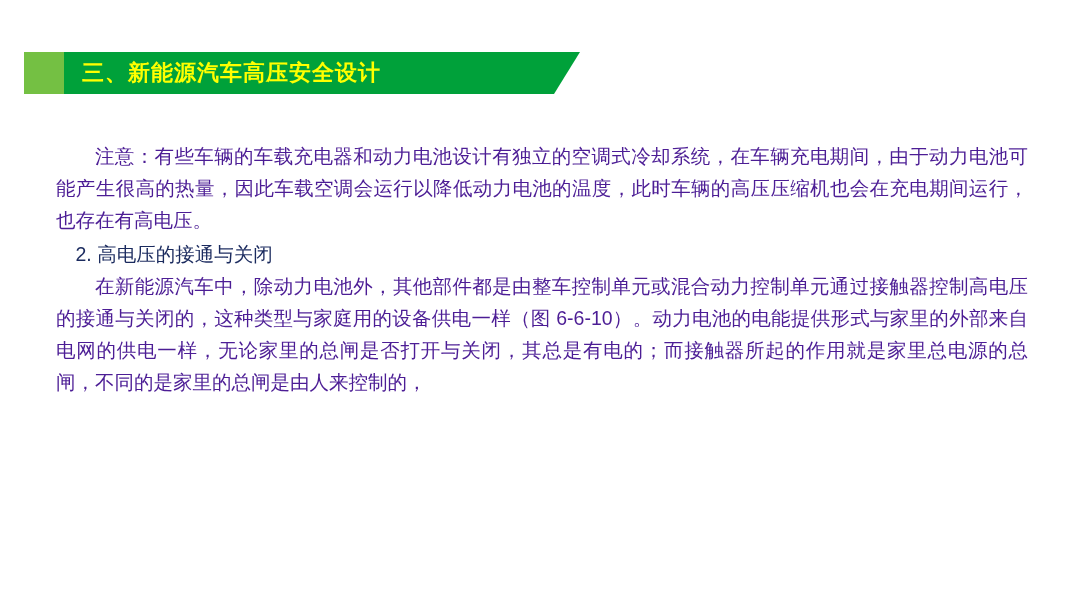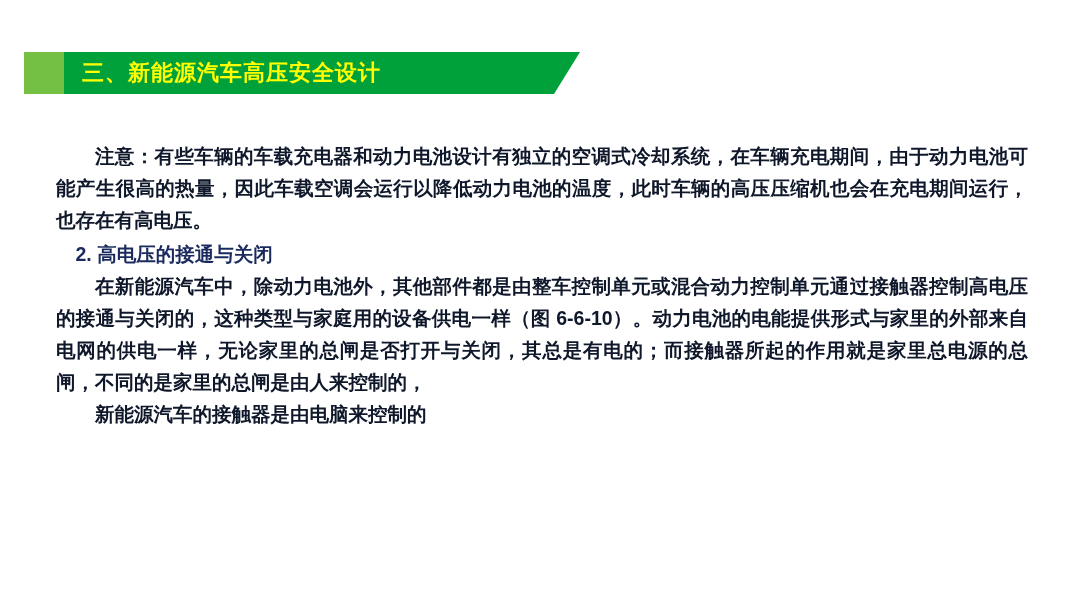--- a/index.html
+++ b/index.html
@@ -61,31 +61,30 @@
   
   .body-area {
     position: absolute;
     left: 56px;
     top: 140px;
     width: 972px;
   }
   .para {
     font-size: 19.5px;
     line-height: 32px;
-    color: #0f172a;
+    color: #4c1d95;
     text-align: justify;
     text-justify: inter-ideograph;
     margin: 0 0 0 0;
-    font-weight: bold;
   }
   .para.indent {
     text-indent: 2em;
   }
   .para.heading {
-    font-weight: bold;
+    font-weight: normal;
     text-indent: 1em;
     color: #1a2a5e;
   }
   .spacer-2 { height: 2px; }
 </style>
 </head>
 <body>
 
 <div class="slide">
 
@@ -93,16 +92,15 @@
     <div class="banner-bar"></div>
     <div class="banner-accent"></div>
     <div class="banner-text">三、新能源汽车高压安全设计</div>
   </div>
 
   <div class="body-area">
     <p class="para indent">注意：有些车辆的车载充电器和动力电池设计有独立的空调式冷却系统，在车辆充电期间，由于动力电池可能产生很高的热量，因此车载空调会运行以降低动力电池的温度，此时车辆的高压压缩机也会在充电期间运行，也存在有高电压。</p>
     <div class="spacer-2"></div>
     <p class="para heading">2. 高电压的接通与关闭</p>
     <p class="para indent">在新能源汽车中，除动力电池外，其他部件都是由整车控制单元或混合动力控制单元通过接触器控制高电压的接通与关闭的，这种类型与家庭用的设备供电一样（图 6-6-10）。动力电池的电能提供形式与家里的外部来自电网的供电一样，无论家里的总闸是否打开与关闭，其总是有电的；而接触器所起的作用就是家里总电源的总闸，不同的是家里的总闸是由人来控制的，</p>
-    <p class="para indent">新能源汽车的接触器是由电脑来控制的</p>
   </div>
 
 </div>
 
 </body></html>

